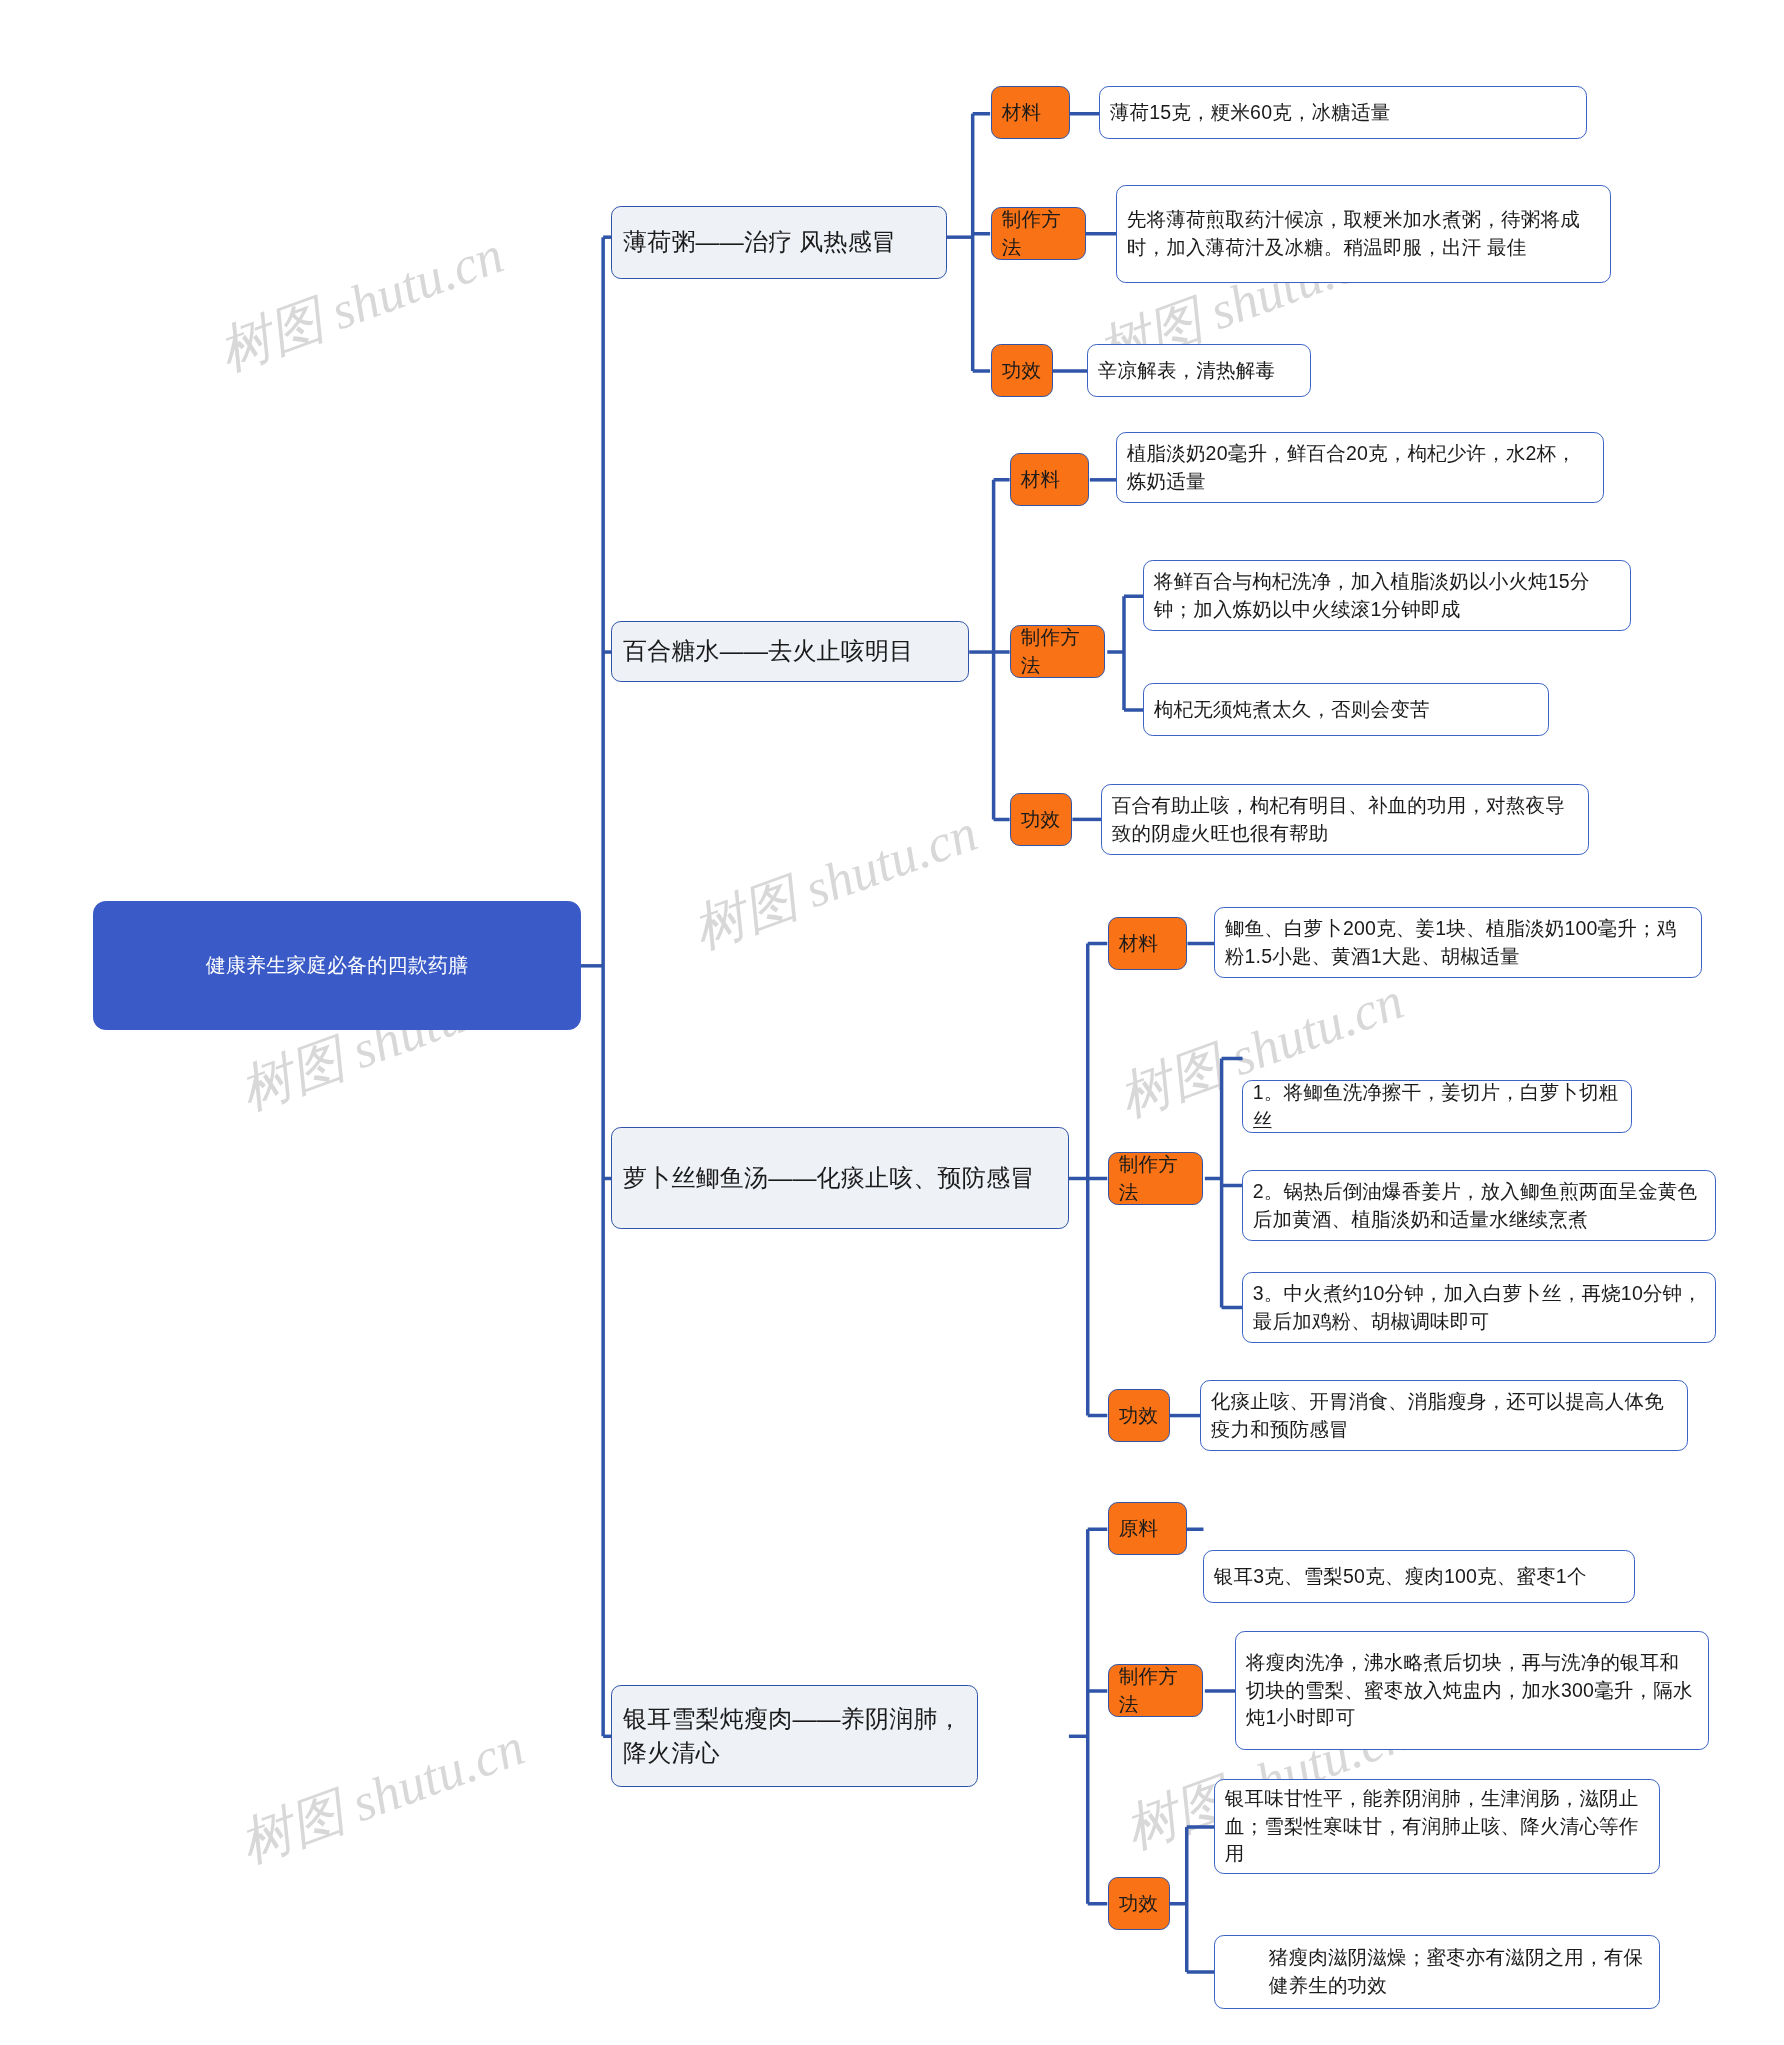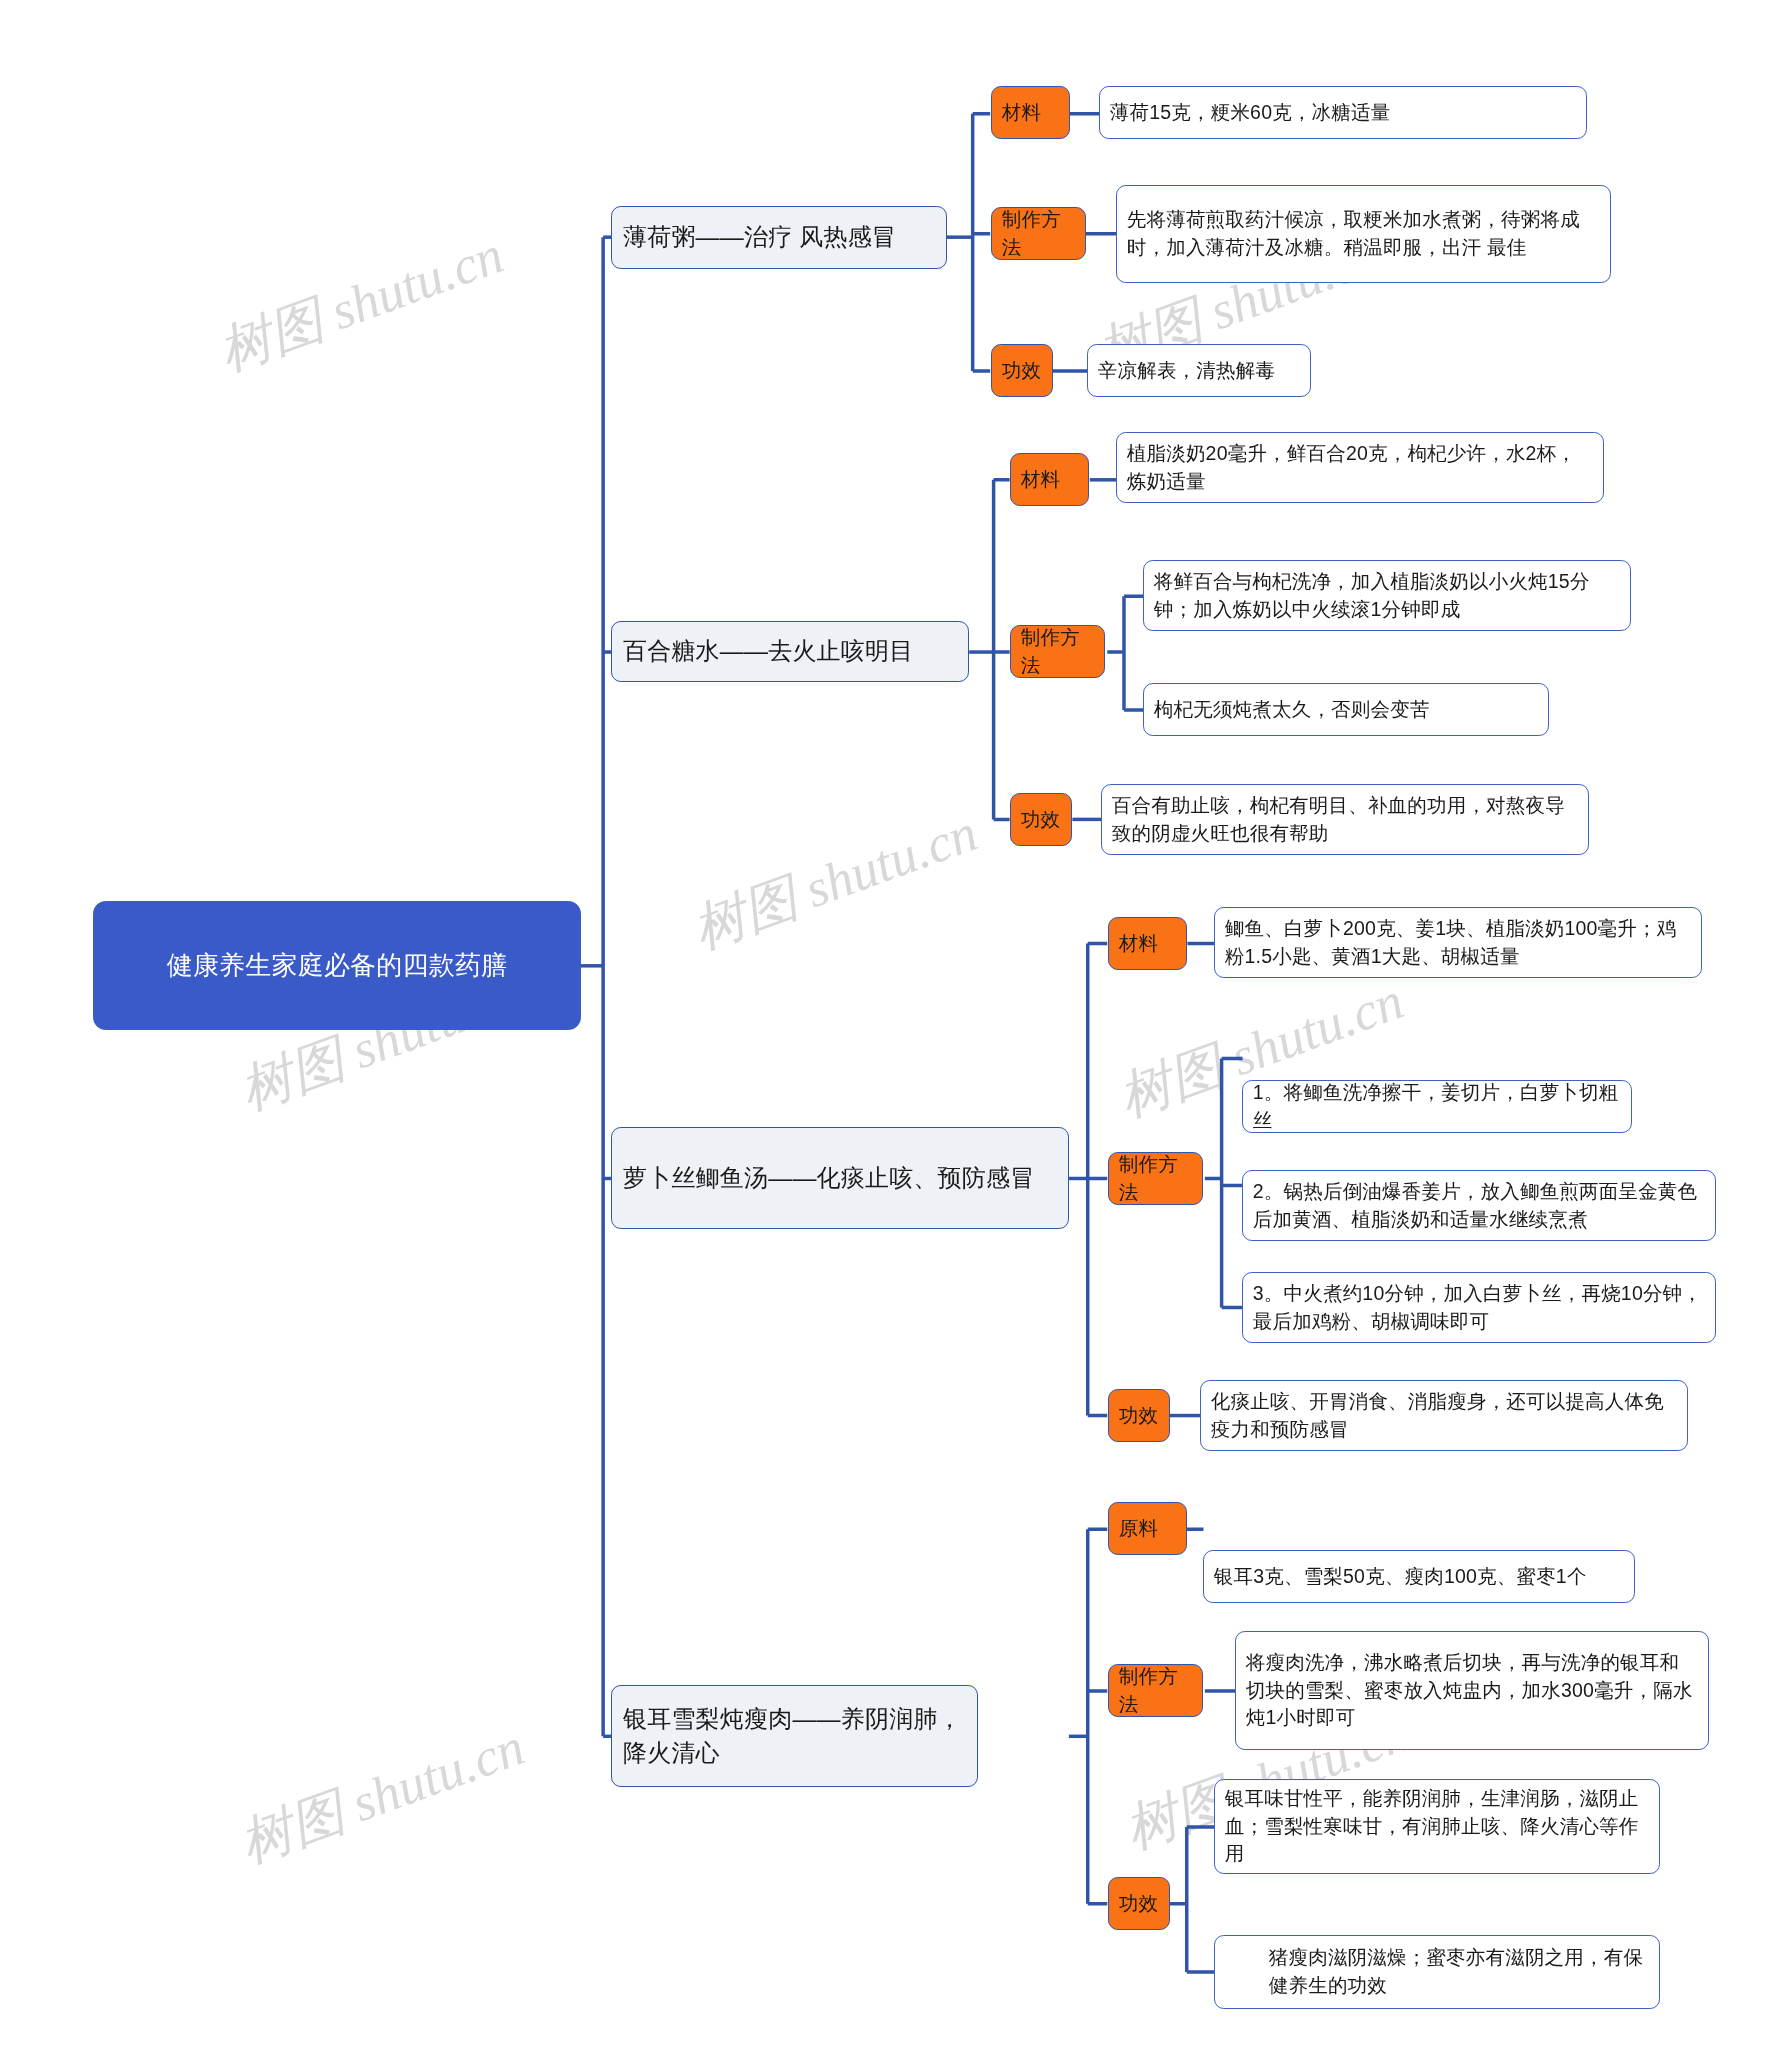--- a/index.html
+++ b/index.html
@@ -50,21 +50,21 @@
   }
 
   
   .root{
     background:#3a5bc7;
     border:1.4px solid #3a5bc7;
     border-radius:12.5px;
     color:#ffffff;
     justify-content:flex-start;
     text-align:center;
-    font-size:26px;
+    font-size:20px;
     z-index:3;
   }
   .root .txt{padding:0 15.3px;text-align:center;}
 
   
   .topic{
     background:#eef1f6;
     border:1.4px solid #2f54a8;
     border-radius:9.8px;
     font-size:24px;
@@ -142,21 +142,21 @@
     <path d="M1678,2730 H1702 M1702,2730 V2620 M1702,2730 V2828 M1702,2620 H1742 M1702,2828 H1742"></path>
   </g>
 </svg>
 
 <div id="canvas">
 
   <div class="node root" style="left:93px;top:901px;width:488px;height:129px;">
     <span class="txt">健康养生家庭必备的四款药膳</span>
   </div>
 
-  <div class="node topic" style="left:611px;top:206px;width:336px;height:63px;">
+  <div class="node topic" style="left:611px;top:206px;width:336px;height:73px;">
     <span class="txt">薄荷粥——治疗 风热感冒</span>
   </div>
 
   <div class="node chip" style="left:991px;top:86px;width:79px;height:53px;">
     <span class="txt">材料</span>
   </div>
   <div class="node leaf" style="left:1099px;top:86px;width:488px;height:53px;">
     <span class="txt">薄荷15克，粳米60克，冰糖适量</span>
   </div>
 

